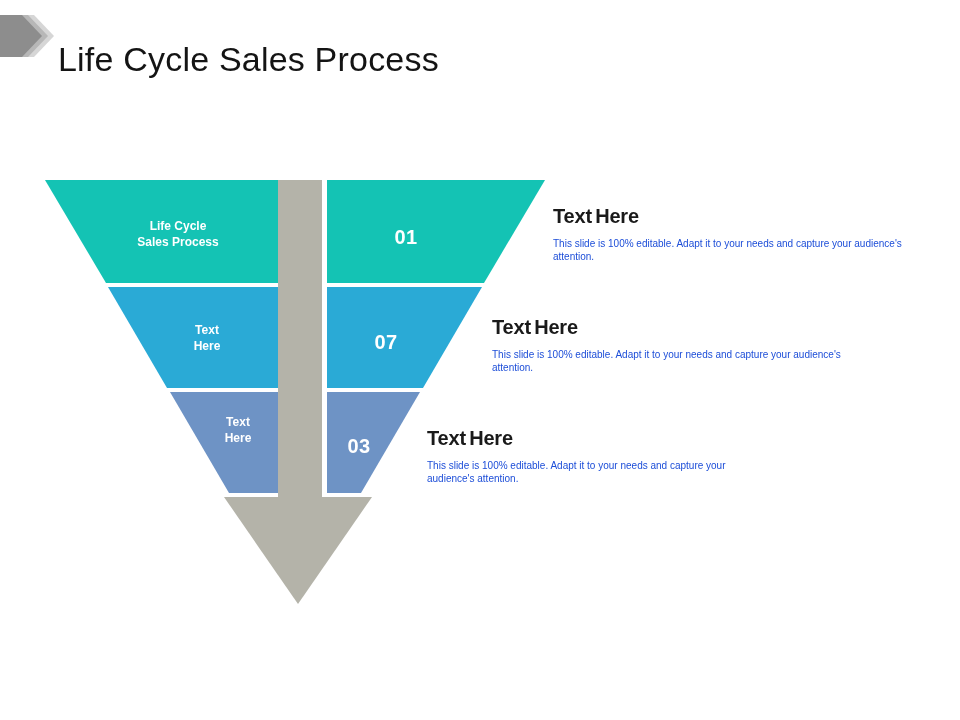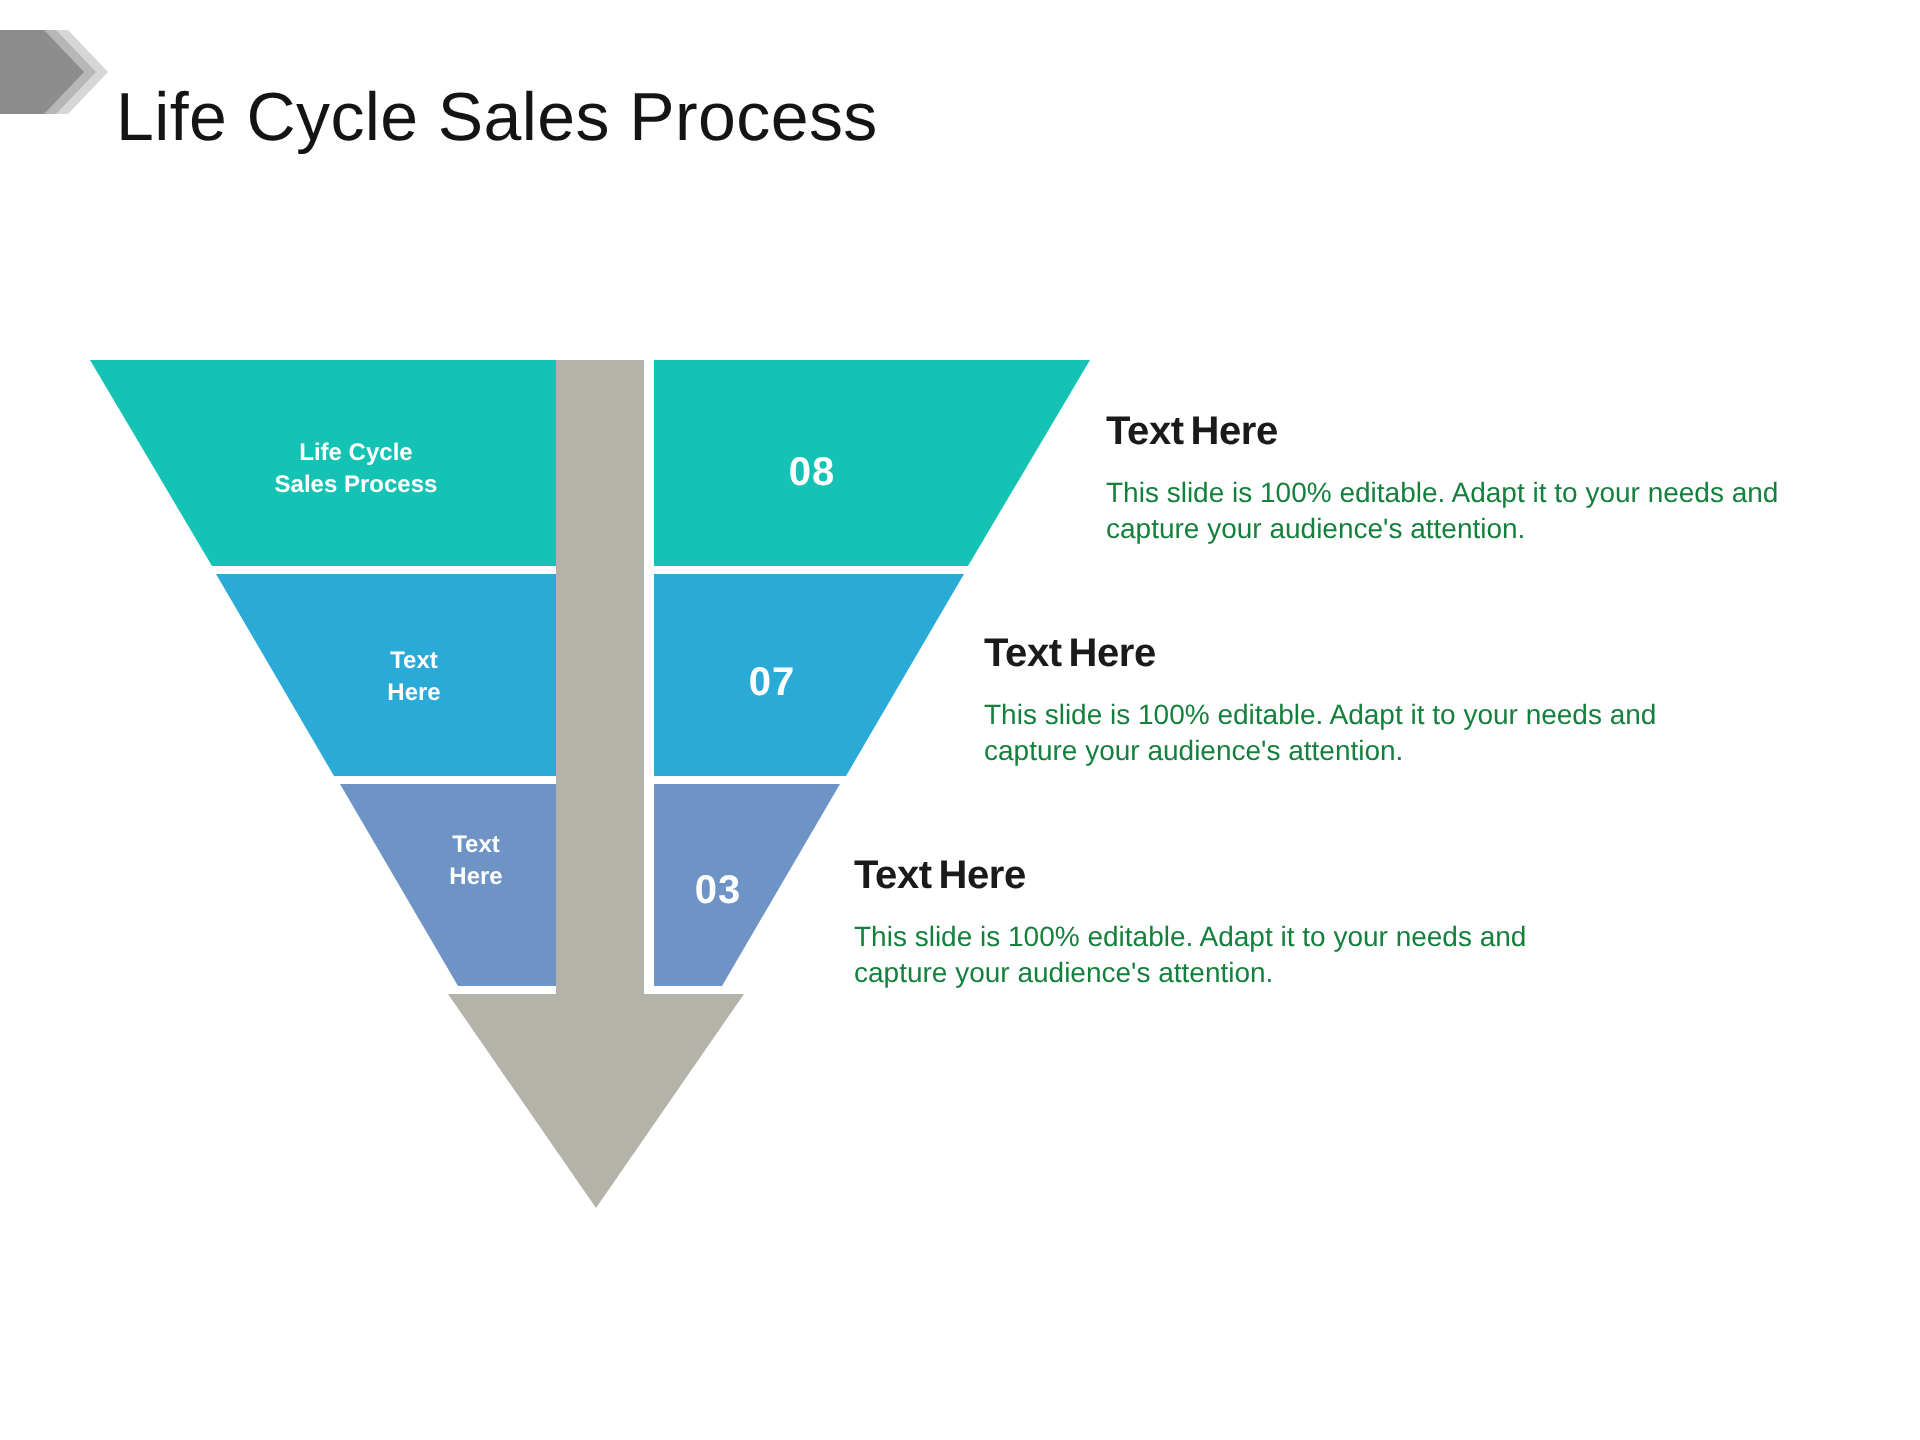--- a/index.html
+++ b/index.html
@@ -39,21 +39,21 @@
     color: #ffffff; font-weight: 700; font-size: 20px;
     letter-spacing: 0.5px;
   }
   
   .callout { position: absolute; }
   .callout-heading {
     font-size: 20px; font-weight: 700; color: #1a1a1a;
     margin: 0 0 9px 0; letter-spacing: -0.2px; word-spacing: -2px;
   }
   .callout-body {
-    font-size: 14px; color: #15803d; line-height: 1.32; margin: 0;
+    font-size: 10px; color: #1d4ed8; line-height: 1.32; margin: 0;
   }
   .callout-1 { left: 553px; top: 205px; width: 380px; }
   .callout-2 { left: 492px; top: 316px; width: 380px; }
   .callout-3 { left: 427px; top: 427px; width: 348px; }
 </style>
 </head>
 <body>
 
 <div class="slide">
 
@@ -76,21 +76,21 @@
 
     <polygon points="170,392 278,392 278,493 229,493" fill="#6e93c5"></polygon>
     <polygon points="327,392 420,392 361,493 327,493" fill="#6e93c5"></polygon>
 
     <rect x="278" y="180" width="44" height="317" fill="#b4b3a9"></rect>
     <polygon points="224,497 372,497 298,604" fill="#b4b3a9"></polygon>
   </svg>
 
   <div class="funnel-label" style="left:178px; top:234px;">Life Cycle
 Sales Process</div>
-  <div class="funnel-number" style="left:406px; top:237px;">08</div>
+  <div class="funnel-number" style="left:406px; top:237px;">01</div>
 
   <div class="funnel-label" style="left:207px; top:338px;">Text
 Here</div>
   <div class="funnel-number" style="left:386px; top:342px;">07</div>
 
   <div class="funnel-label" style="left:238px; top:430px;">Text
 Here</div>
   <div class="funnel-number" style="left:359px; top:446px;">03</div>
 
   <div class="callout callout-1">

